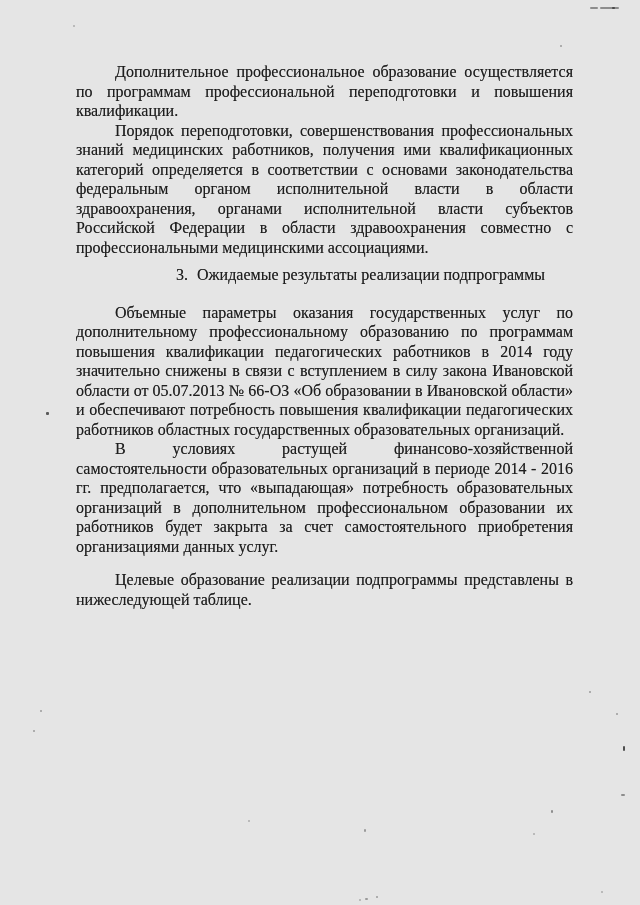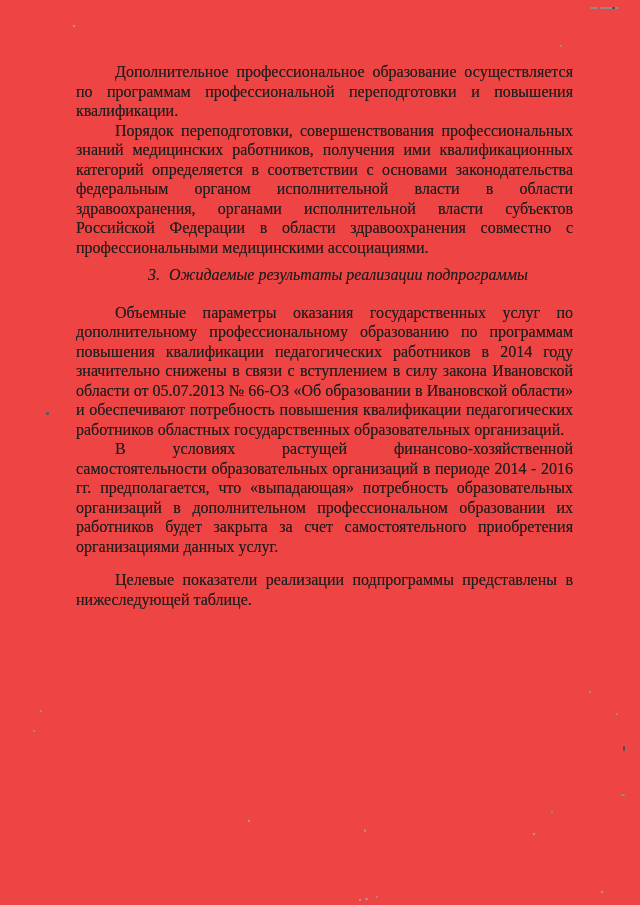--- a/index.html
+++ b/index.html
@@ -4,21 +4,21 @@
 <style>
   html, body {
     margin: 0;
     padding: 0;
     background: #ffffff;
   }
   .page {
     position: relative;
     width: 640px;
     height: 905px;
-    background: #ef4444;
+    background: #e5e5e5;
     overflow: hidden;
     font-family: "Liberation Serif", "DejaVu Serif", serif;
     color: #1e1e1e;
   }
   .textblock {
     position: absolute;
     left: 76px;
     top: 62px;
     width: 497px;
     font-size: 16px;
@@ -33,24 +33,23 @@
     text-indent: 39px;
   }
   p.spaced-top {
     margin-top: 14px;
   }
   h2.heading {
     margin: 8px 0 18px 0;
     padding-left: 72px;
     font-size: 16px;
     font-weight: normal;
-    text-align: left;
+    text-align: center;
     text-indent: 0;
     line-height: 19.5px;
-    font-style: italic;
   }
   .heading-title {
     margin-left: 9px;
   }
   .speck {
     position: absolute;
     border-radius: 1px;
     pointer-events: none;
   }
 </style>
@@ -66,21 +65,21 @@
 
     <h2 class="heading">
       <span>3.</span><span class="heading-title">Ожидаемые результаты реализации подпрограммы</span>
     </h2>
 
     <p class="body">Объемные параметры оказания государственных услуг по дополнительному профессиональному образованию по программам повышения квалификации педагогических работников в 2014 году значительно снижены в связи с вступлением в силу закона Ивановской области от 05.07.2013 № 66-ОЗ «Об образовании в Ивановской области» и обеспечивают потребность повышения квалификации педагогических работников областных государственных образовательных организаций.</p>
 
     <p class="body">В условиях растущей финансово-хозяйственной самостоятельности образовательных организаций в периоде 2014 - 2016 гг. предполагается, что «выпадающая» потребность образовательных организаций в дополнительном профессиональном образовании их работников будет закрыта за счет самостоятельного приобретения организациями данных услуг.</p>
 
 
-    <p class="body spaced-top">Целевые показатели реализации подпрограммы представлены в нижеследующей таблице.</p>
+    <p class="body spaced-top">Целевые образование реализации подпрограммы представлены в нижеследующей таблице.</p>
 
   </div>
 <div class="speck" style="left: 590px; top: 7px; width: 8px; height: 2px; background: rgb(141, 141, 141);"></div>
     <div class="speck" style="left: 600px; top: 7px; width: 19px; height: 2px; background: rgb(141, 141, 141);"></div>
     <div class="speck" style="left: 612px; top: 7px; width: 3px; height: 2px; background: rgb(74, 74, 74);"></div>
     <div class="speck" style="left: 560px; top: 45px; width: 2px; height: 2px; background: rgb(154, 154, 154);"></div>
     <div class="speck" style="left: 73px; top: 25px; width: 2px; height: 2px; background: rgb(171, 171, 171);"></div>
     <div class="speck" style="left: 46px; top: 412px; width: 3px; height: 3px; background: rgb(90, 90, 90);"></div>
     <div class="speck" style="left: 40px; top: 710px; width: 2px; height: 2px; background: rgb(154, 154, 154);"></div>
     <div class="speck" style="left: 33px; top: 730px; width: 2px; height: 2px; background: rgb(154, 154, 154);"></div>

